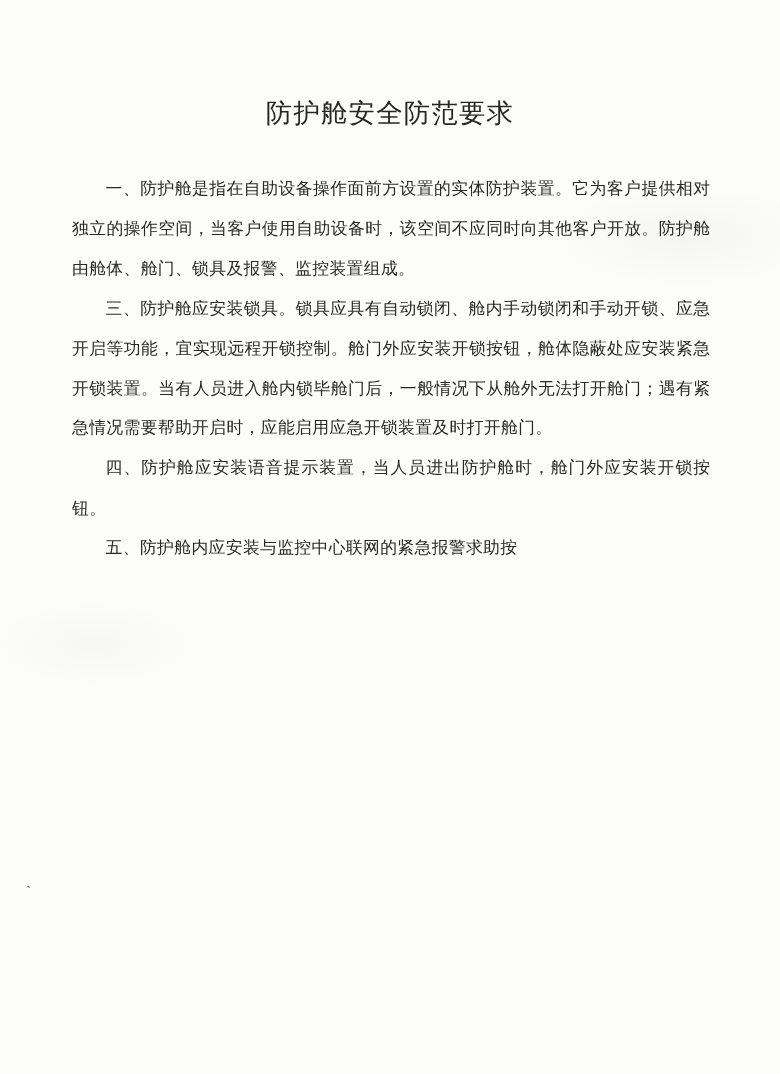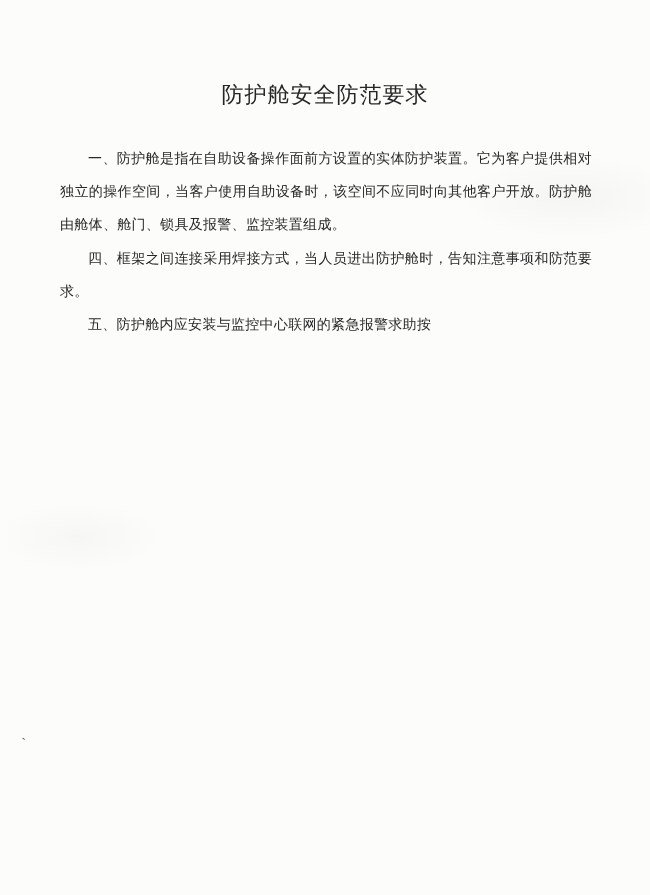--- a/index.html
+++ b/index.html
@@ -62,21 +62,22 @@
 
 <div class="page">
 
   <h1 class="doc-title">防护舱安全防范要求</h1>
 
   <div class="doc-body">
 
       <p>一、防护舱是指在自助设备操作面前方设置的实体防护装置。它为客户提供相对独立的操作空间，当客户使用自助设备时，该空间不应同时向其他客户开放。防护舱由舱体、舱门、锁具及报警、监控装置组成。</p>
 
 
+      <p>三、防护舱应安装锁具。锁具应具有自动锁闭、舱内手动锁闭和手动开锁、应急开启等功能，宜实现远程开锁控制。舱门外应安装开锁按钮，舱体隐蔽处应安装紧急开锁装置。当有人员进入舱内锁毕舱门后，一般情况下从舱外无法打开舱门；遇有紧急情况需要帮助开启时，应能启用应急开锁装置及时打开舱门。</p>
 
-      <p>四、框架之间连接采用焊接方式，当人员进出防护舱时，告知注意事项和防范要求。</p>
+      <p>四、防护舱应安装语音提示装置，当人员进出防护舱时，舱门外应安装开锁按钮。</p>
 
       <p>五、防护舱内应安装与监控中心联网的紧急报警求助按</p>
     </div>
 
   <span class="scan-artifact">ˋ</span>
 
 </div>
 
 </body></html>

